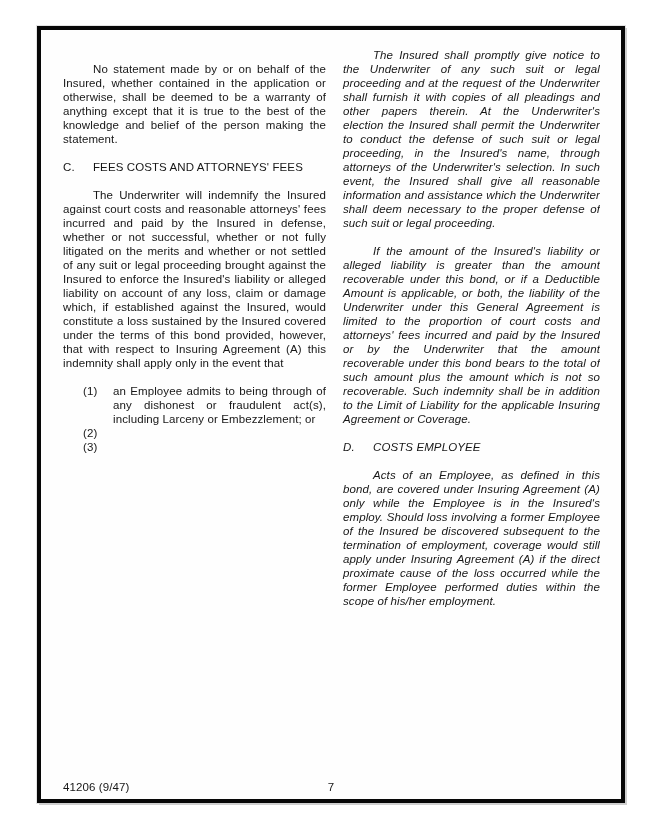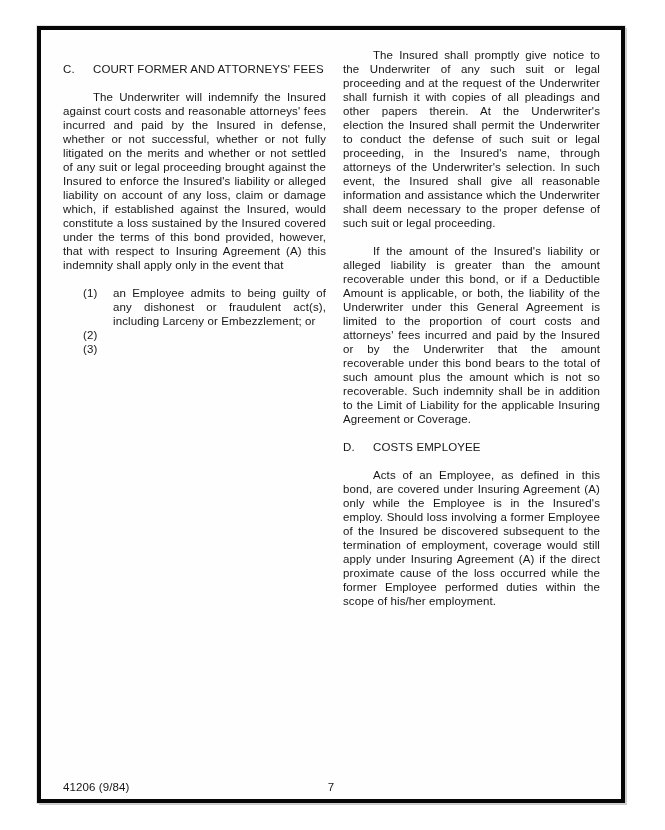--- a/index.html
+++ b/index.html
@@ -37,21 +37,21 @@
     gap: 17px;
     overflow: hidden;
   }
   .col {
     font-size: 11.5px;
     line-height: 14px;
     text-align: justify;
     letter-spacing: 0.1px;
   }
   .col-left  { width: 263px; flex: 0 0 263px; padding-top: 32px; }
-  .col-right { width: 257px; flex: 0 0 257px; padding-top: 18px; }
+  .col-right { width: 257px; flex: 0 0 257px; padding-top: 18px; font-style: italic; }
 
   p.para { margin: 0 0 14px 0; }
   .indent { text-indent: 30px; }
 
   .section-heading {
     display: flex;
     margin: 0 0 14px 0;
   }
   .sec-label { flex: 0 0 30px; width: 30px; }
   .sec-body  { flex: 1; }
@@ -88,34 +88,35 @@
 </style>
 </head>
 <body>
 
 <div class="page">
   <div class="border-box">
 
     <div class="columns">
 
       <div class="col col-left">
+        <p class="para indent">No statement made by or on behalf of the Insured, whether contained in the application or otherwise, shall be deemed to be a warranty of anything except that it is true to the best of the knowledge and belief of the person making the statement.</p>
 
         <div class="section-heading">
           <span class="sec-label">C.</span>
           <span class="sec-body">
-            <span class="sec-title">COURT FORMER AND ATTORNEYS' FEES</span>
+            <span class="sec-title">FEES COSTS AND ATTORNEYS' FEES</span>
           </span>
         </div>
 
         <p class="para indent">The Underwriter will indemnify the Insured against court costs and reasonable attorneys' fees incurred and paid by the Insured in defense, whether or not successful, whether or not fully litigated on the merits and whether or not settled of any suit or legal proceeding brought against the Insured to enforce the Insured's liability or alleged liability on account of any loss, claim or damage which, if established against the Insured, would constitute a loss sustained by the Insured covered under the terms of this bond provided, however, that with respect to Insuring Agreement (A) this indemnity shall apply only in the event that</p>
 
         <div class="numbered-list">
           <div class="list-item">
             <span class="li-marker">(1)</span>
-            <span class="li-text">an Employee admits to being guilty of any dishonest or fraudulent act(s), including Larceny or Embezzlement; or</span>
+            <span class="li-text">an Employee admits to being through of any dishonest or fraudulent act(s), including Larceny or Embezzlement; or</span>
           </div>
           <div class="list-item">
             <span class="li-marker">(2)</span>
           </div>
           <div class="list-item">
             <span class="li-marker">(3)</span>
           </div>
         </div>
       </div>
 
@@ -130,18 +131,18 @@
             <span class="sec-title">COSTS EMPLOYEE</span>
           </span>
         </div>
 
         <p class="para indent">Acts of an Employee, as defined in this bond, are covered under Insuring Agreement (A) only while the Employee is in the Insured's employ. Should loss involving a former Employee of the Insured be discovered subsequent to the termination of employment, coverage would still apply under Insuring Agreement (A) if the direct proximate cause of the loss occurred while the former Employee performed duties within the scope of his/her employment.</p>
       </div>
 
     </div>
 
     <div class="footer">
-      <span class="form-number">41206 (9/84)</span>
+      <span class="form-number">41206 (9/47)</span>
       <span class="page-number">7</span>
     </div>
 
   </div>
 </div>
 
 </body></html>

